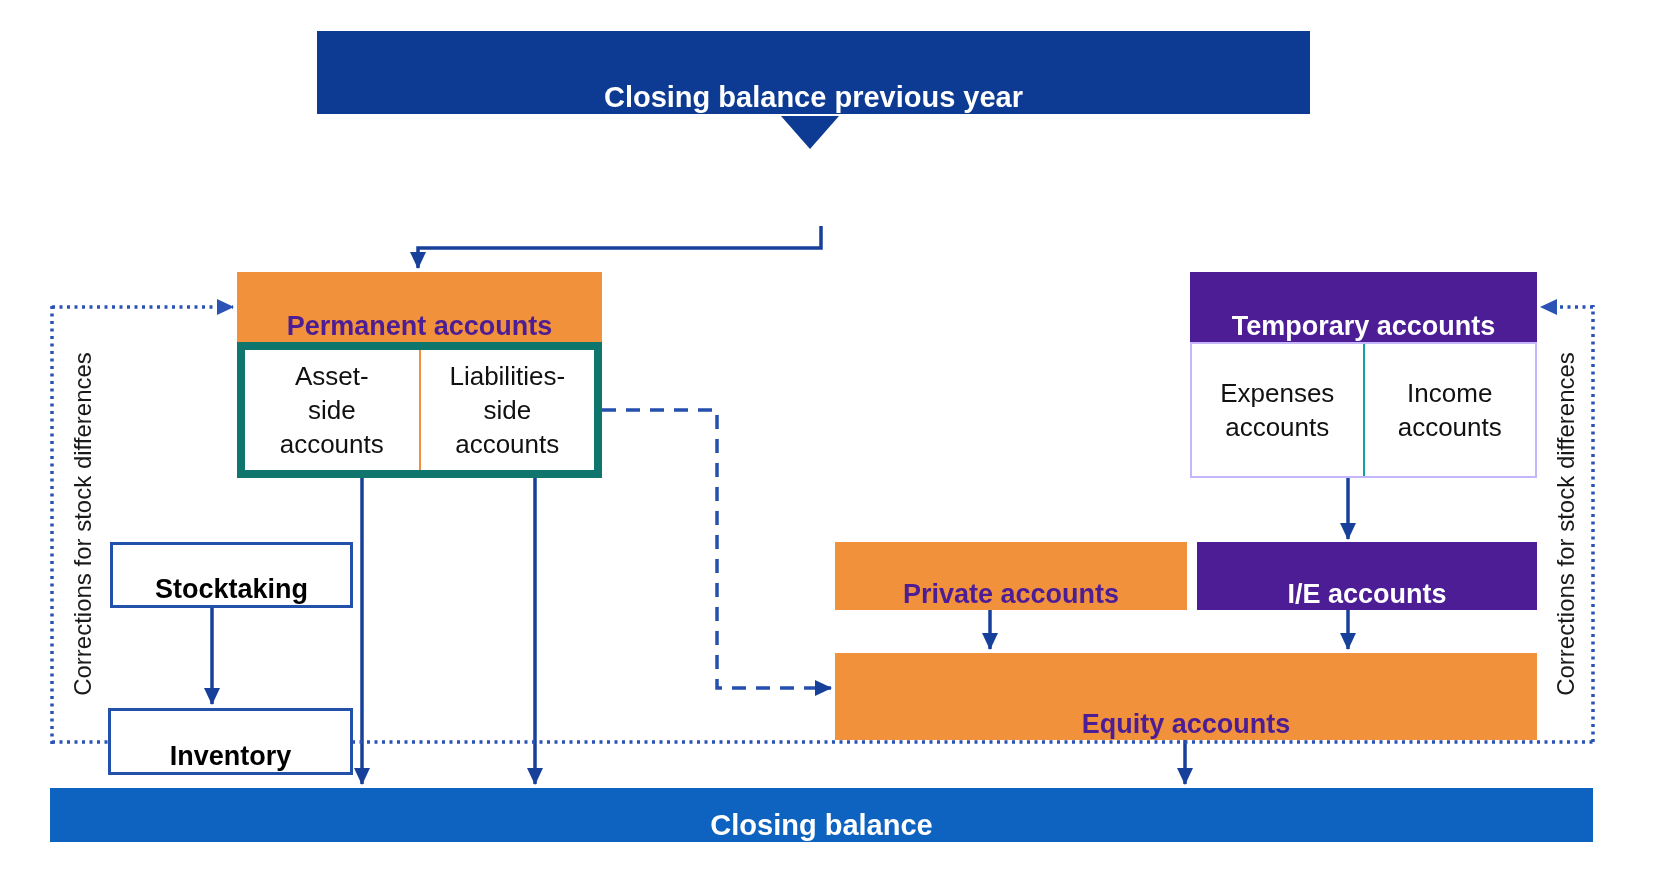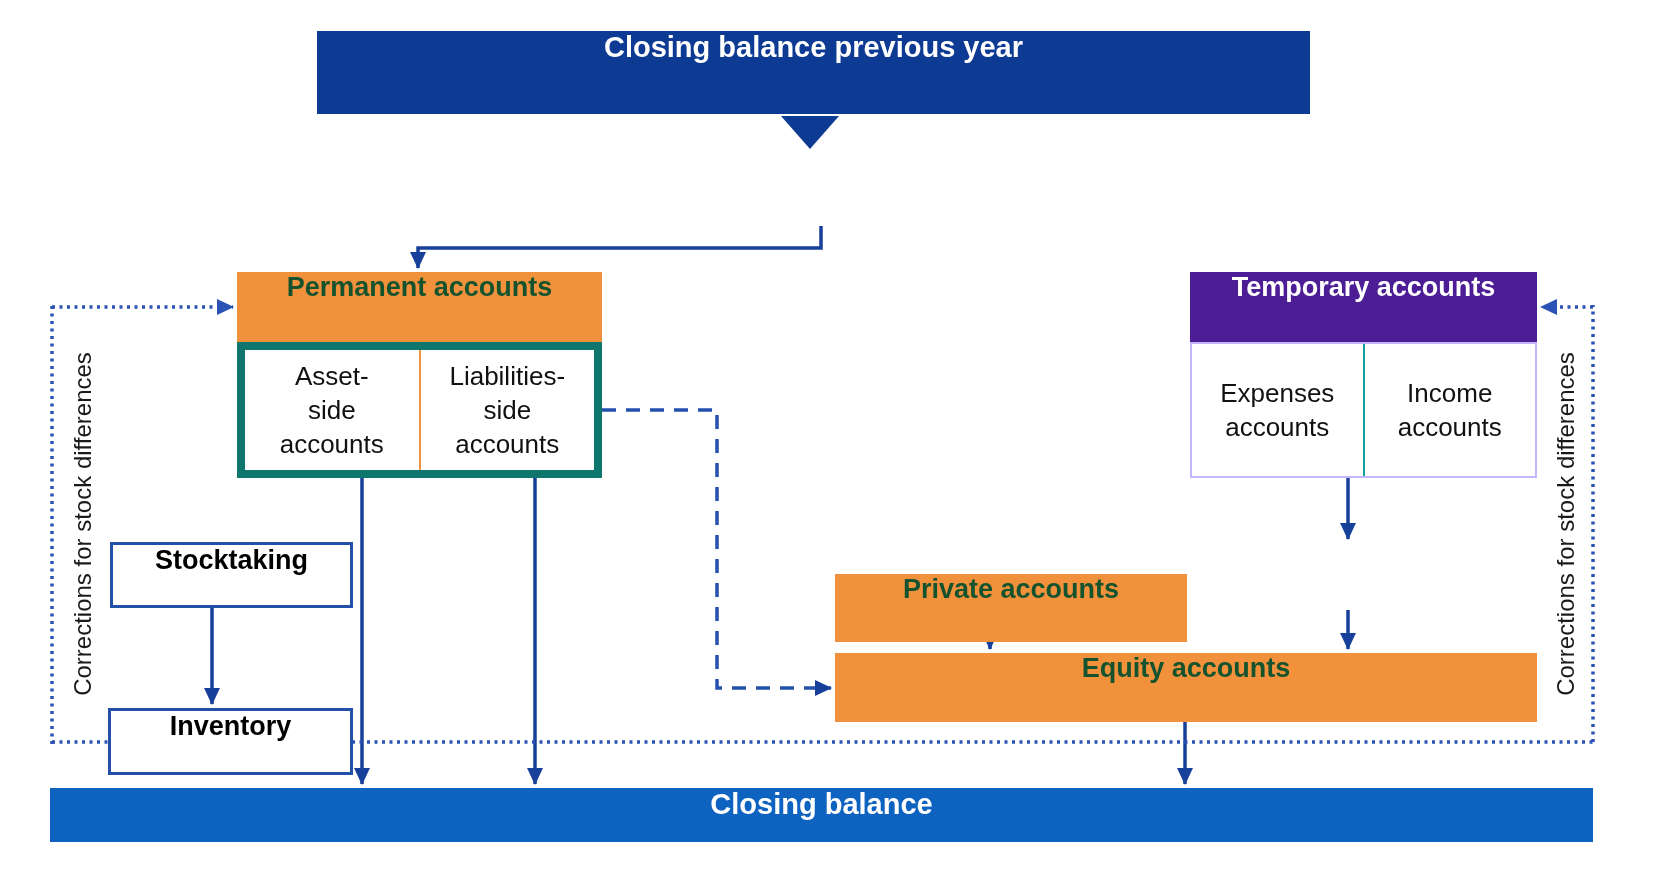--- a/index.html
+++ b/index.html
@@ -1,26 +1,26 @@
 <!DOCTYPE html>
 <html><head>
 <meta charset="utf-8">
 <style>
   html,body{margin:0;padding:0;background:#ffffff;}
   #stage{
     position:relative;width:1660px;height:885px;background:#ffffff;
     font-family:"Liberation Sans",sans-serif;overflow:hidden;
   }
   .box{
-    position:absolute;display:flex;align-items:flex-start;justify-content:center;
+    position:absolute;display:flex;align-items:flex-end;justify-content:center;
     box-sizing:border-box;text-align:center;z-index:2;
   }
   .navy{background:#0d3a93;color:#ffffff;font-weight:bold;font-size:29px;}
   .blue{background:#0f63c0;color:#ffffff;font-weight:bold;font-size:28px;}
-  .orange-h{background:#f1913c;color:#14532d;font-weight:bold;font-size:27px;}
+  .orange-h{background:#f1913c;color:#4c1d95;font-weight:bold;font-size:27px;}
   .teal-h{background:#4c1d95;color:#ffffff;font-weight:bold;font-size:27px;}
   .split{position:absolute;display:flex;box-sizing:border-box;z-index:2;background:#ffffff;}
   .split.orange-b{border:8px solid #0f766e;}
   .split.teal-b{border:2px solid #c4b5fd;}
   .cell{
     flex:1;display:flex;align-items:center;justify-content:center;
     color:#111111;font-size:26px;line-height:34px;white-space:pre-line;
     text-align:center;box-sizing:border-box;background:#ffffff;
   }
   .orange-b .cell + .cell{border-left:2px solid #f1913c;}
@@ -104,26 +104,29 @@
   </div>
 
   <div class="box outline-blue" style="left:110px;top:542px;width:243px;height:66px;">
     <span>Stocktaking</span>
   </div>
 
   <div class="box outline-blue" style="left:108px;top:708px;width:245px;height:67px;">
     <span>Inventory</span>
   </div>
 
-  <div class="box orange-h" style="left:835px;top:542px;width:352px;height:68px;margin-top:32px;">
+  <div class="box orange-h" style="left:835px;top:542px;width:352px;height:68px;">
     <span>Private accounts</span>
   </div>
 
+  <div class="box teal-h" style="left:1197px;top:542px;width:340px;height:68px;">
+    <span>I/E accounts</span>
+  </div>
 
-  <div class="box orange-h" style="left:835px;top:653px;width:702px;height:69px;">
+  <div class="box orange-h" style="left:835px;top:653px;width:702px;height:87px;">
     <span>Equity accounts</span>
   </div>
 
   <div class="box blue" style="left:50px;top:788px;width:1543px;height:54px;font-size:29px;">
     <span>Closing balance</span>
   </div>
 
   <div class="vtext" style="left:83px;top:524px;">Corrections for stock differences</div>
   <div class="vtext" style="left:1566px;top:524px;">Corrections for stock differences</div>
 

